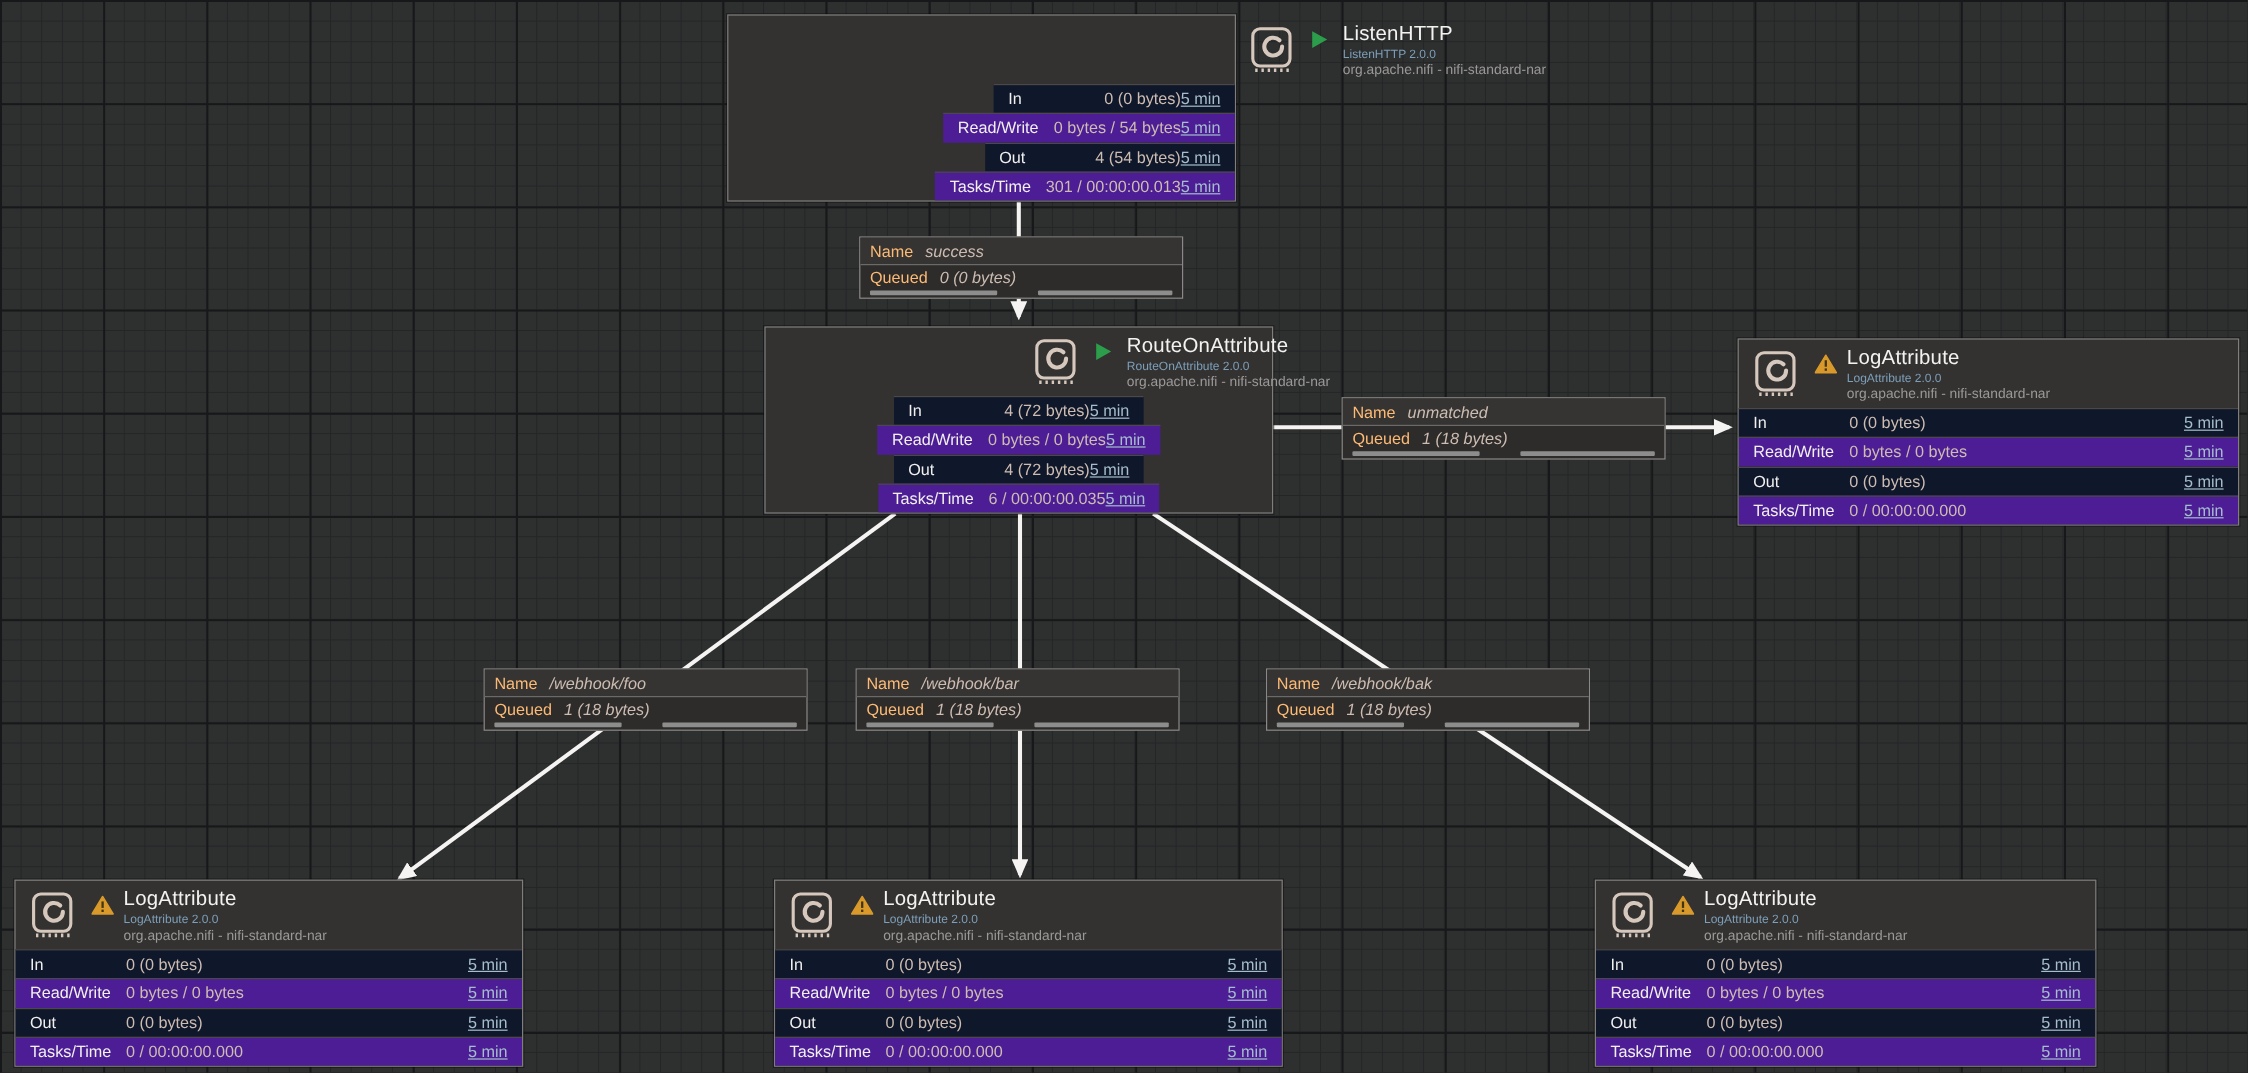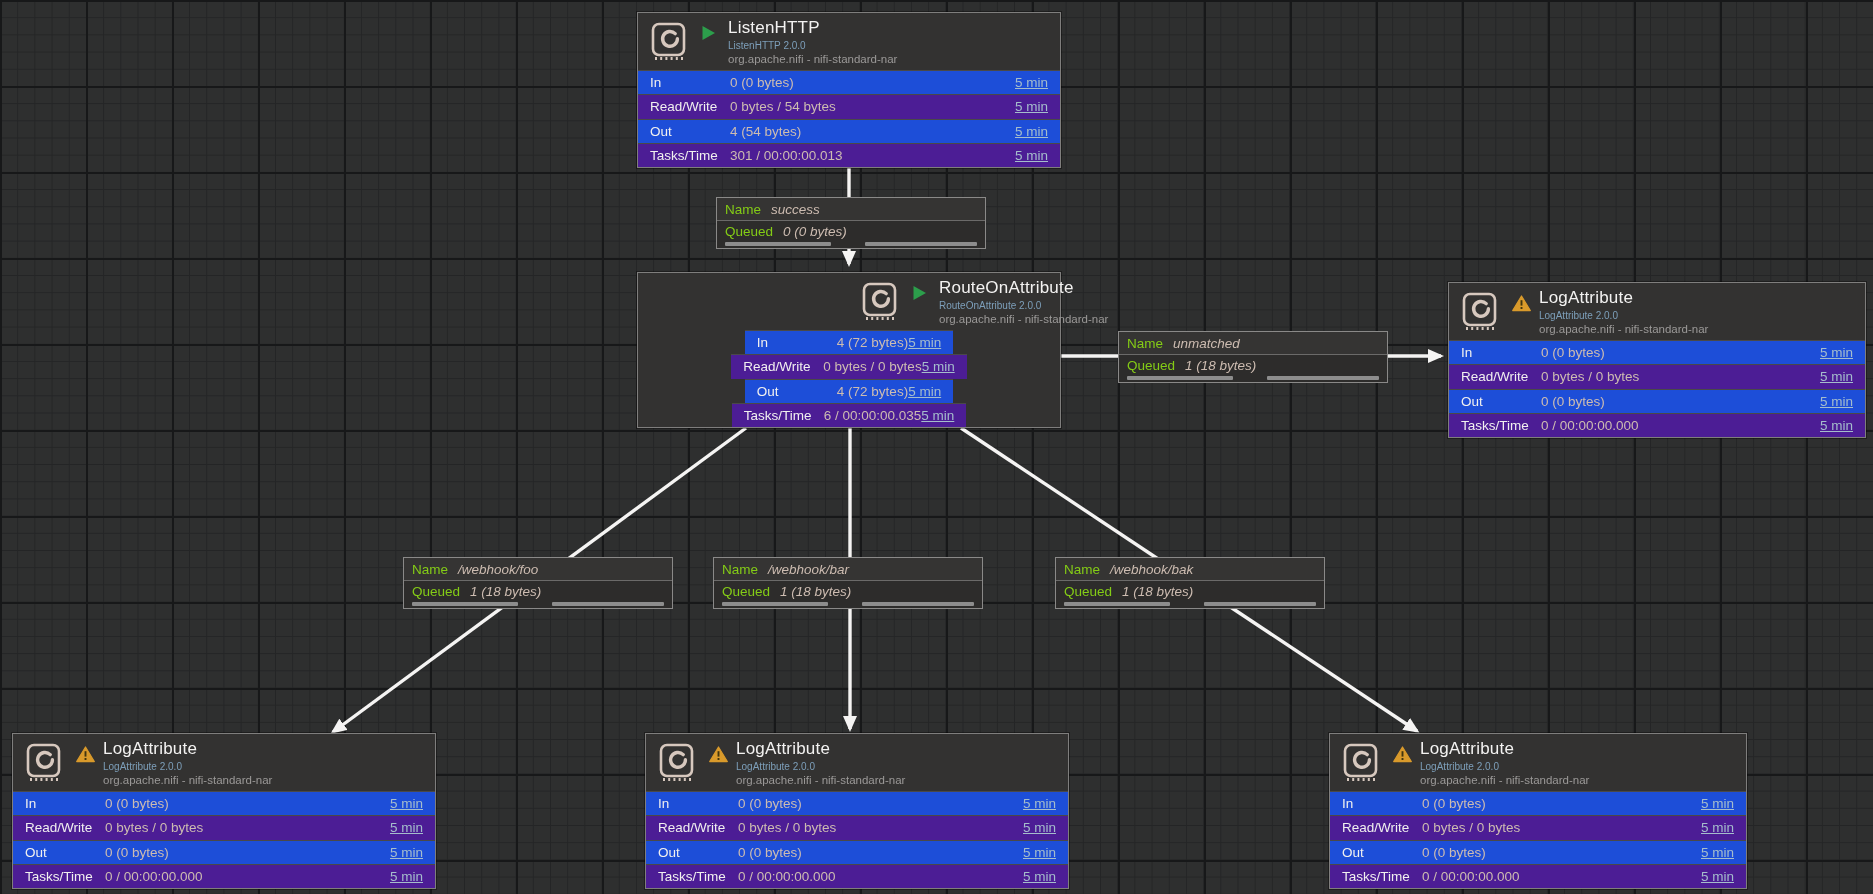--- a/index.html
+++ b/index.html
@@ -24,35 +24,35 @@
     box-shadow:0 0 0 1px rgba(0,0,0,.35);
   }
   .proc-header{height:57px;flex:none;position:relative;}
   .stamp{position:absolute;left:13px;top:9px;}
   .state{position:absolute;left:63px;top:12px;}
   .titles{position:absolute;left:90px;top:4px;line-height:1.3;white-space:nowrap;}
   .proc-title{font-size:17px;color:#f3f2f1;font-weight:500;letter-spacing:.2px;}
   .proc-subtitle{font-size:10px;color:#7d9fba;}
   .proc-bundle{font-size:11.5px;color:#9b9998;}
   .proc-row{flex:1;display:flex;align-items:center;padding:0 12px;border-top:1px solid #4a4948;font-size:13.5px;}
-  .proc-row.odd{background:#1d4ed8;}
+  .proc-row.odd{background:#0f172a;}
   .proc-row.even{background:#4c1d95;}
   .proc-row .k{width:80px;flex:none;color:#f1f0ef;}
   .proc-row .v{flex:1;color:#cdbcb1;}
   .proc-row .t{color:#a5bdcc;text-decoration:underline;}
 
   
   .cl{
     position:absolute;width:270px;z-index:2;box-sizing:border-box;
     background:#2d2c2b;border:1px solid #8a8988;font-size:13.5px;
   }
   .cl-row{display:flex;gap:10px;align-items:center;padding:0 8px;white-space:nowrap;}
   .cl-row.name{background:#353433;border-bottom:1px solid #6b6a69;height:22px;}
   .cl-row.queued{height:20px;}
-  .cl .k{color:#84cc16;}
+  .cl .k{color:#fdba74;}
   .cl .v{color:#cdbcb1;font-style:italic;}
   .cl-bars{position:relative;height:7px;}
   .bar{position:absolute;top:1px;height:4px;background:#8d8d8d;border-radius:1px;}
   .bar.left{left:8px;width:106px;}
   .bar.right{left:148px;width:112px;}
 </style>
 </head>
 <body>
 
 <div class="canvas">
@@ -138,21 +138,21 @@
     <div class="cl-row queued">
       <span class="k">Queued</span>
       <span class="v">1 (18 bytes)</span>
     </div>
     <div class="cl-bars">
       <span class="bar left"></span>
       <span class="bar right"></span>
     </div>
   </div>
 
-  <div class="proc" style="left:637px;top:12px;">
+  <div class="proc" style="left:606px;top:12px;align-items:flex-end;">
     <div class="proc-header">
       <span class="stamp">
         <svg width="36" height="42" viewBox="0 0 36 42">
             <rect x="2" y="2" width="31" height="31" rx="6" fill="none" stroke="#d7c8be" stroke-width="2.6"></rect>
             <path d="M 24.2 11.6 a 7.4 7.4 0 1 0 2.2 5.2" fill="none" stroke="#d7c8be" stroke-width="3.4" stroke-linecap="round"></path>
             <line x1="4" y1="36.5" x2="32" y2="36.5" stroke="#d7c8be" stroke-width="3" stroke-dasharray="2 3.2"></line>
           </svg>
       </span>
       <span class="state">
         <svg width="15" height="16" viewBox="0 0 15 16">

